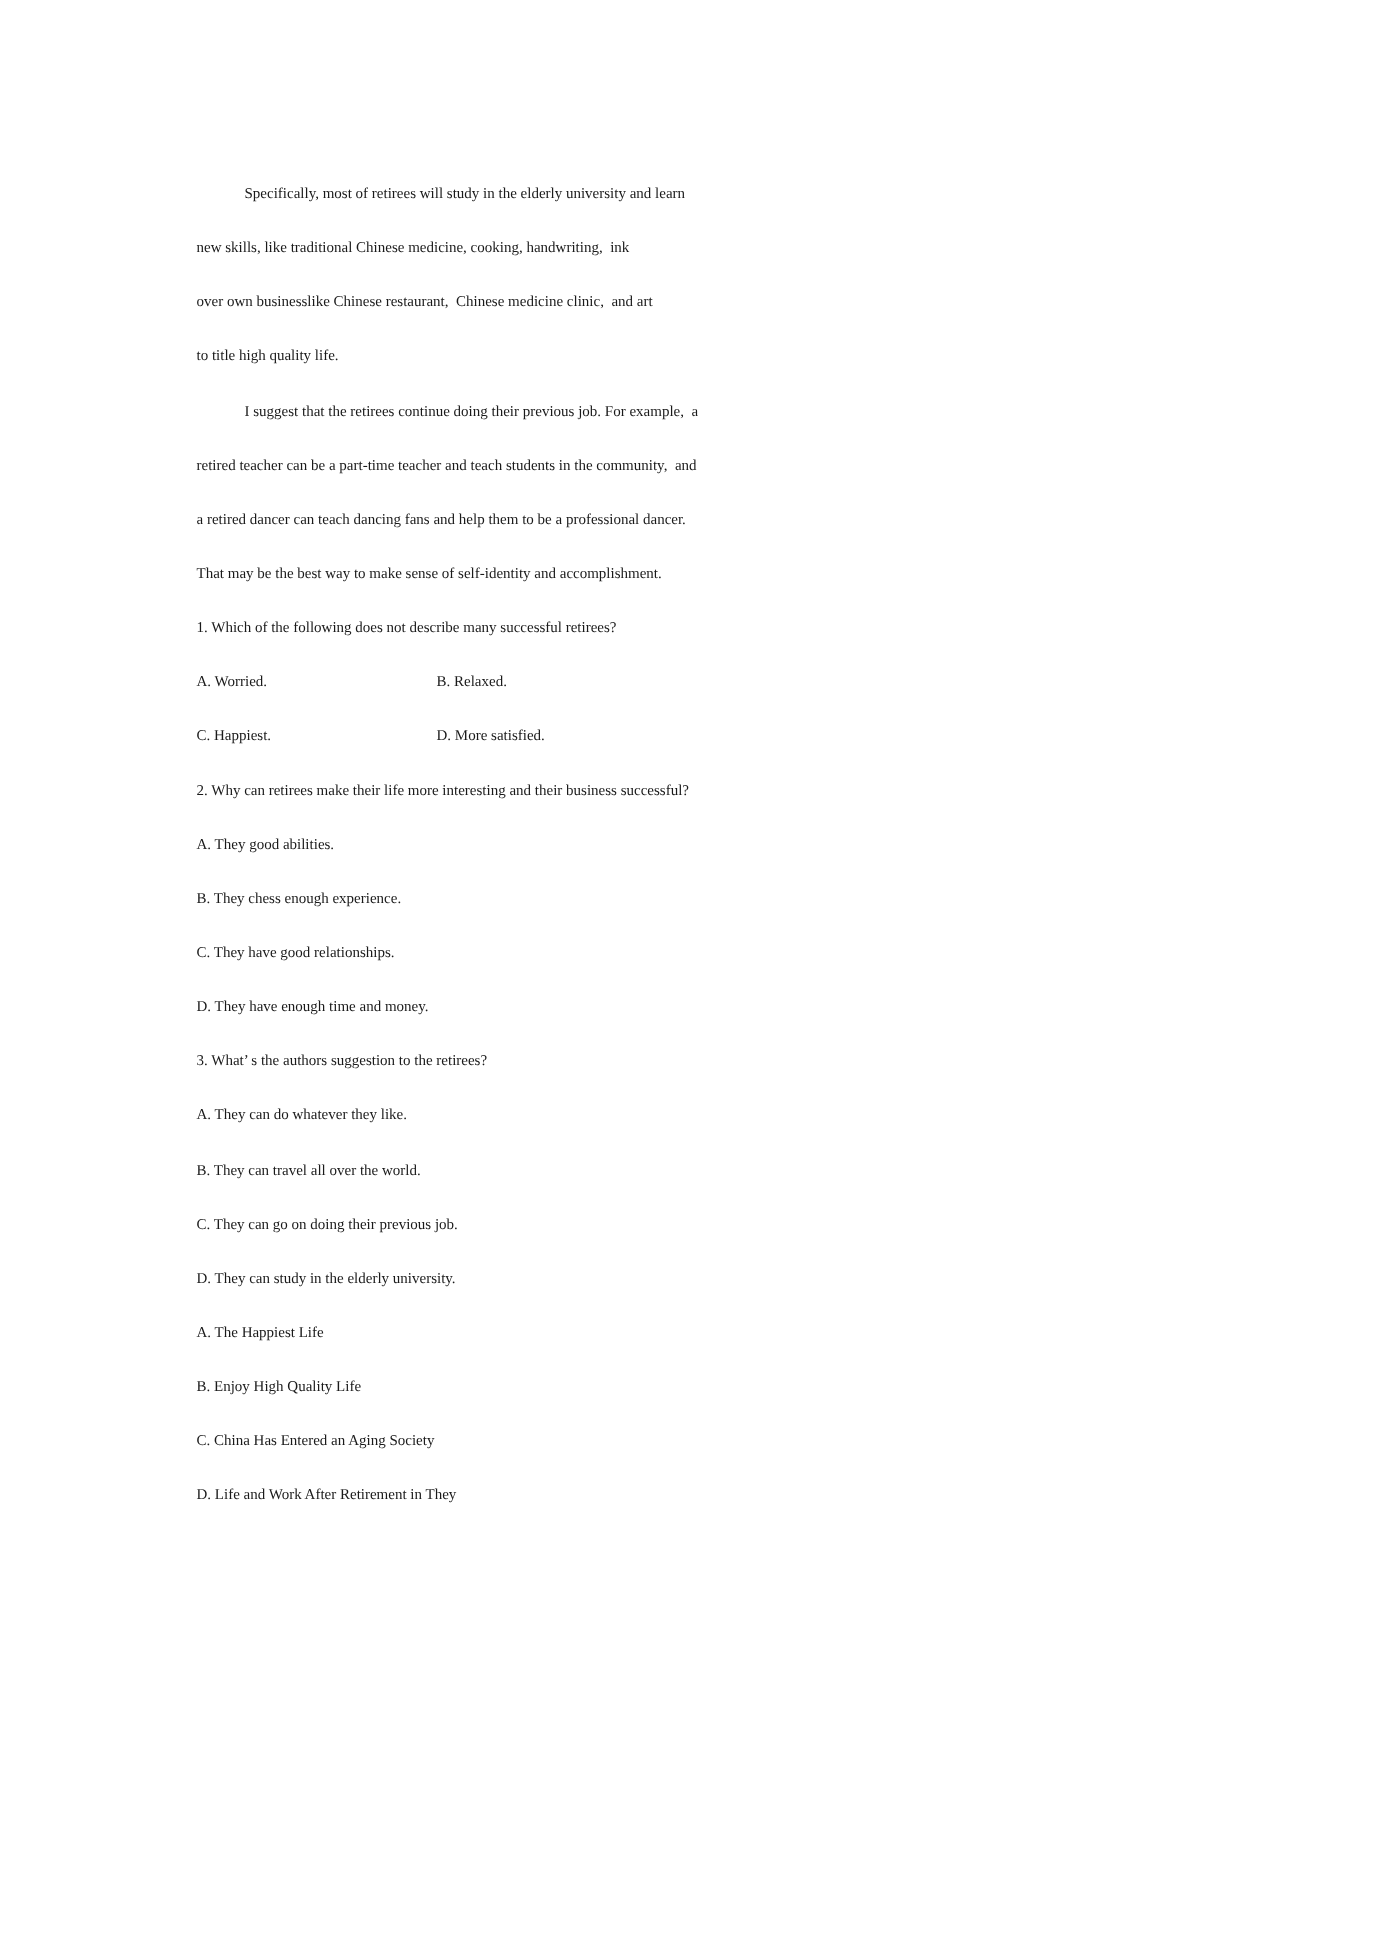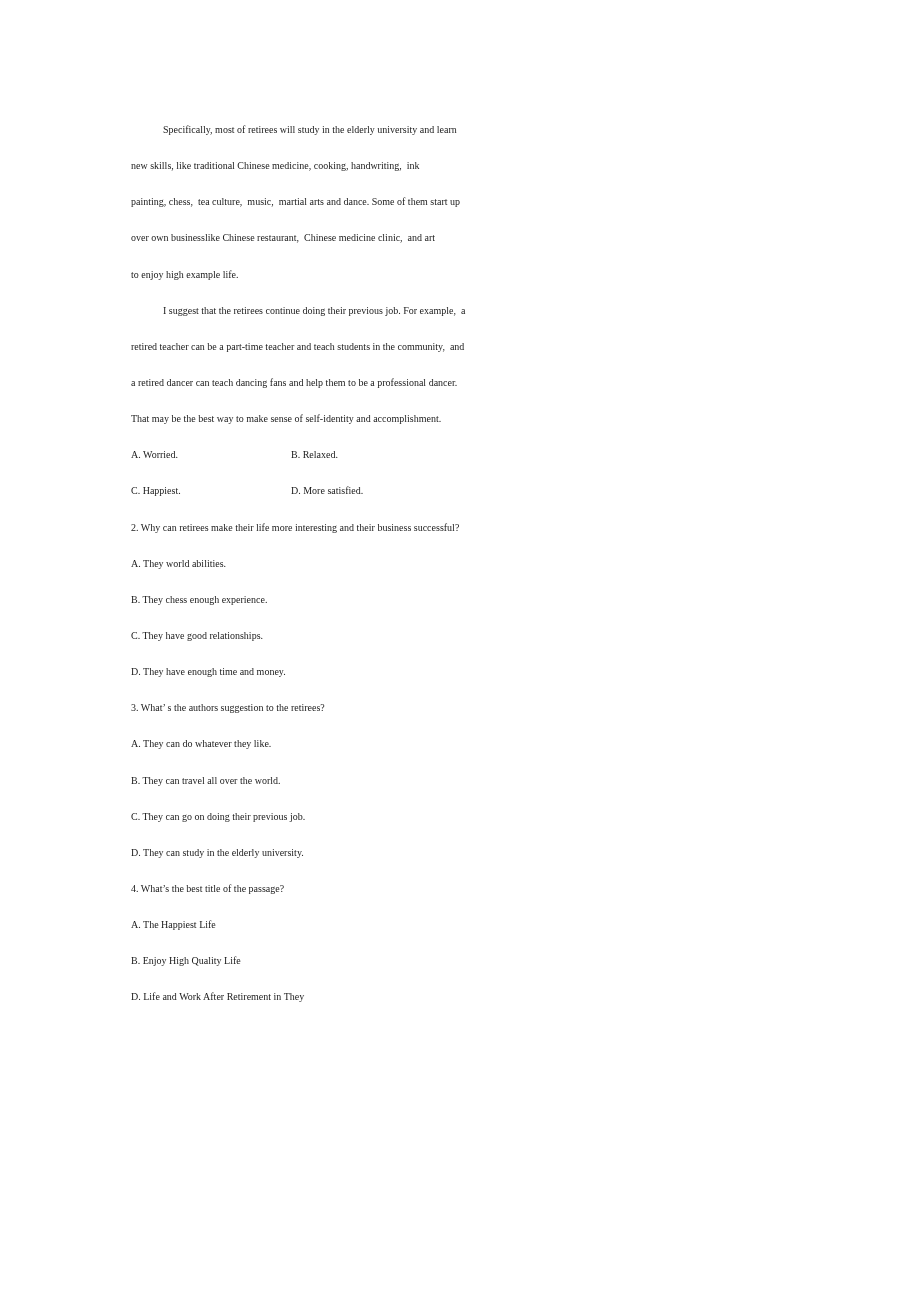--- a/index.html
+++ b/index.html
@@ -40,59 +40,59 @@
     }
   </style>
 </head>
 <body>
 
 <div class="page">
 
   <div>
     <div class="line indent">Specifically, most of retirees will study in the elderly university and learn</div>
     <div class="line">new skills, like traditional Chinese medicine, cooking, handwriting,  ink</div>
-    <div class="line">painting, chess,  tea culture,  music,  martial arts and dance. Some of them start up</div>
     <div class="line">over own businesslike Chinese restaurant,  Chinese medicine clinic,  and art</div>
-    <div class="line">to enjoy high example life.</div>
+    <div class="line">to title high quality life.</div>
   </div>
 
   <div>
     <div class="line indent">I suggest that the retirees continue doing their previous job. For example,  a</div>
     <div class="line">retired teacher can be a part-time teacher and teach students in the community,  and</div>
     <div class="line">a retired dancer can teach dancing fans and help them to be a professional dancer.</div>
     <div class="line">That may be the best way to make sense of self-identity and accomplishment.</div>
   </div>
 
   <div>
+    <div class="line">1. Which of the following does not describe many successful retirees?</div>
     <div class="opt-row">
       <span class="opt-col">A. Worried.</span>
       <span>B. Relaxed.</span>
     </div>
     <div class="opt-row">
       <span class="opt-col">C. Happiest.</span>
       <span>D. More satisfied.</span>
     </div>
   </div>
 
   <div>
     <div class="line">2. Why can retirees make their life more interesting and their business successful?</div>
-    <div class="line">A. They world abilities.</div>
+    <div class="line">A. They good abilities.</div>
     <div class="line">B. They chess enough experience.</div>
     <div class="line">C. They have good relationships.</div>
     <div class="line">D. They have enough time and money.</div>
   </div>
 
   <div>
     <div class="line">3. What’ s the authors suggestion to the retirees?</div>
     <div class="line">A. They can do whatever they like.</div>
     <div class="line">B. They can travel all over the world.</div>
     <div class="line">C. They can go on doing their previous job.</div>
     <div class="line">D. They can study in the elderly university.</div>
   </div>
 
   <div>
-    <div class="line">4. What’s the best title of the passage?</div>
     <div class="line">A. The Happiest Life</div>
     <div class="line">B. Enjoy High Quality Life</div>
+    <div class="line">C. China Has Entered an Aging Society</div>
     <div class="line">D. Life and Work After Retirement in They</div>
   </div>
 
 </div>
 
 </body></html>

